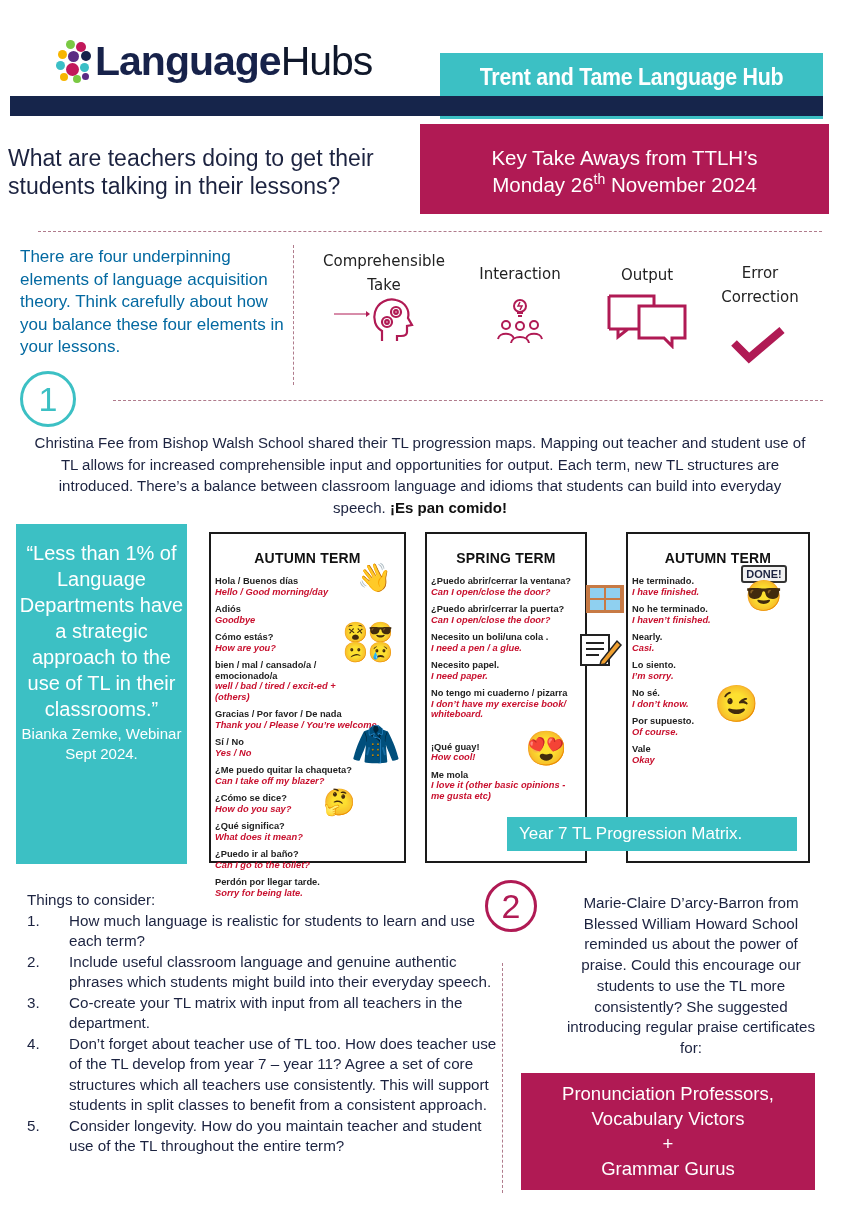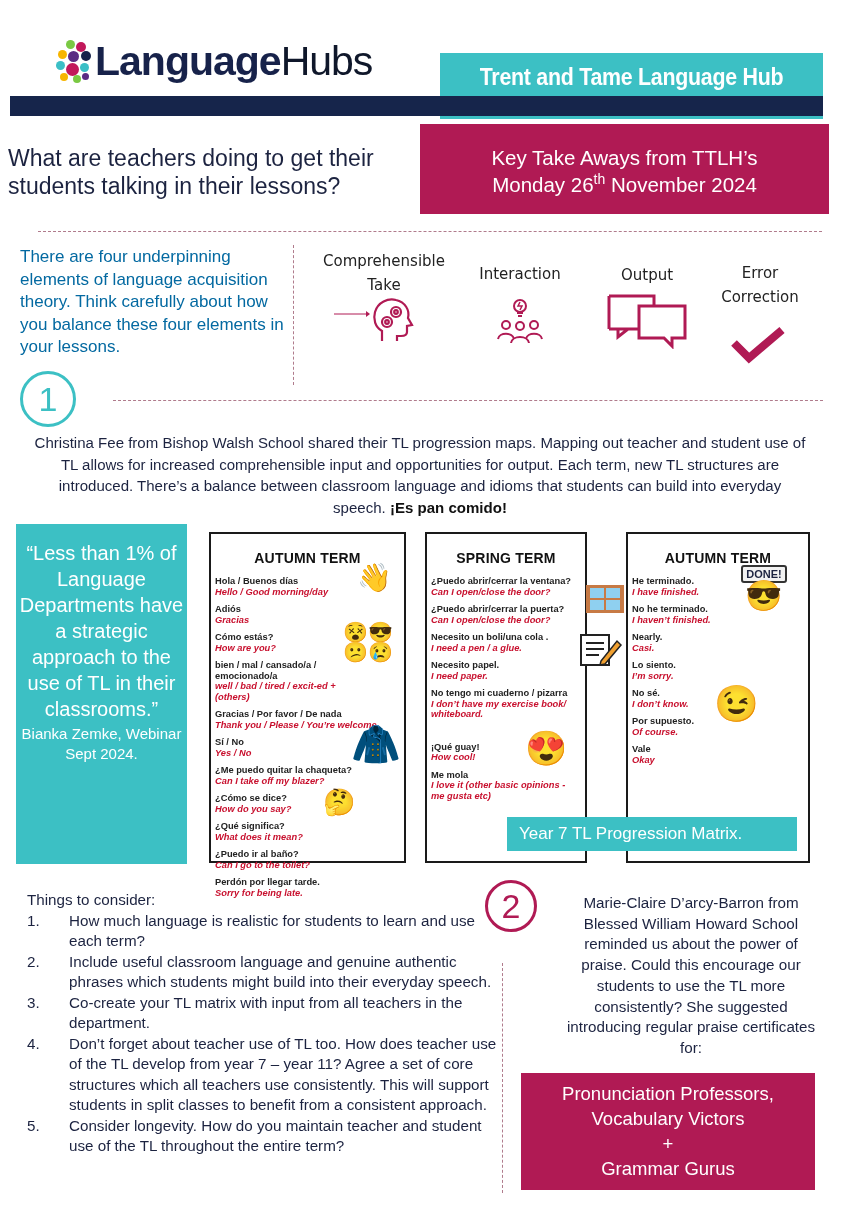--- a/index.html
+++ b/index.html
@@ -169,21 +169,21 @@
 </div>
 
 <div class="abs term t1">
   <div class="term-title">AUTUMN TERM</div>
   <div class="phrase" style="width:130px">
       <div class="es">Hola / Buenos días</div>
       <div class="en">Hello / Good morning/day</div>
     </div>
   <div class="phrase">
       <div class="es">Adiós</div>
-      <div class="en">Gracias</div>
+      <div class="en">Goodbye</div>
     </div>
   <div class="phrase">
       <div class="es">Cómo estás?</div>
       <div class="en">How are you?</div>
     </div>
   <div class="phrase" style="width:125px">
       <div class="es">bien  / mal / cansado/a / emocionado/a</div>
       <div class="en">well  / bad  / tired / excit-ed + (others)</div>
     </div>
   <div class="phrase">

